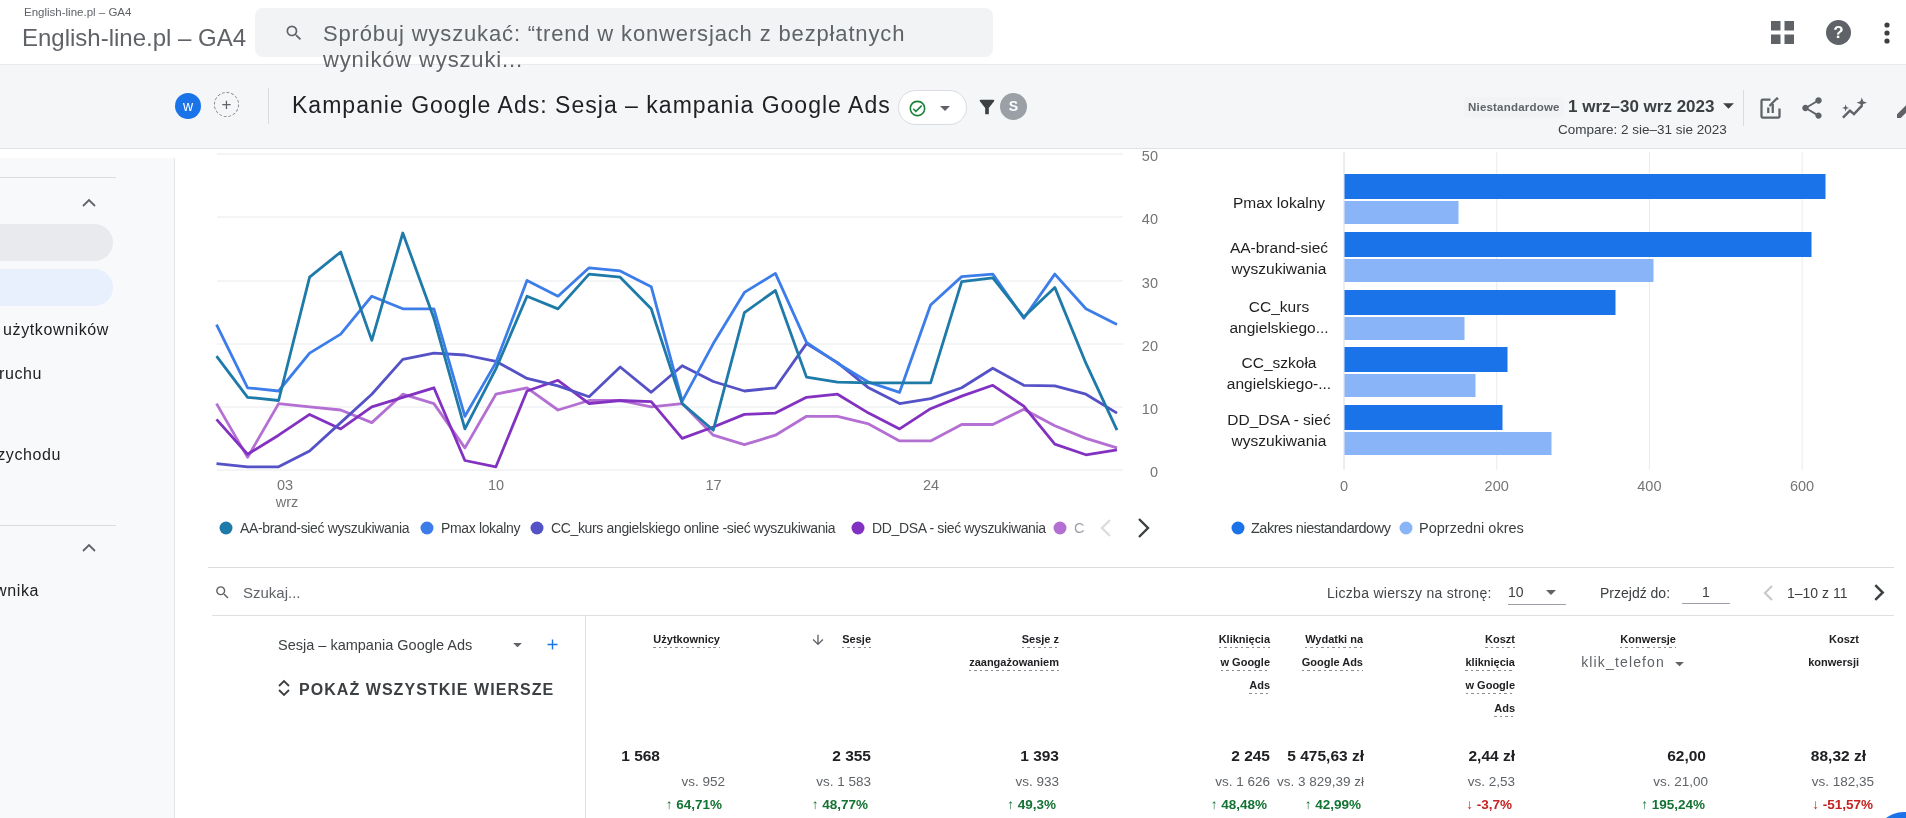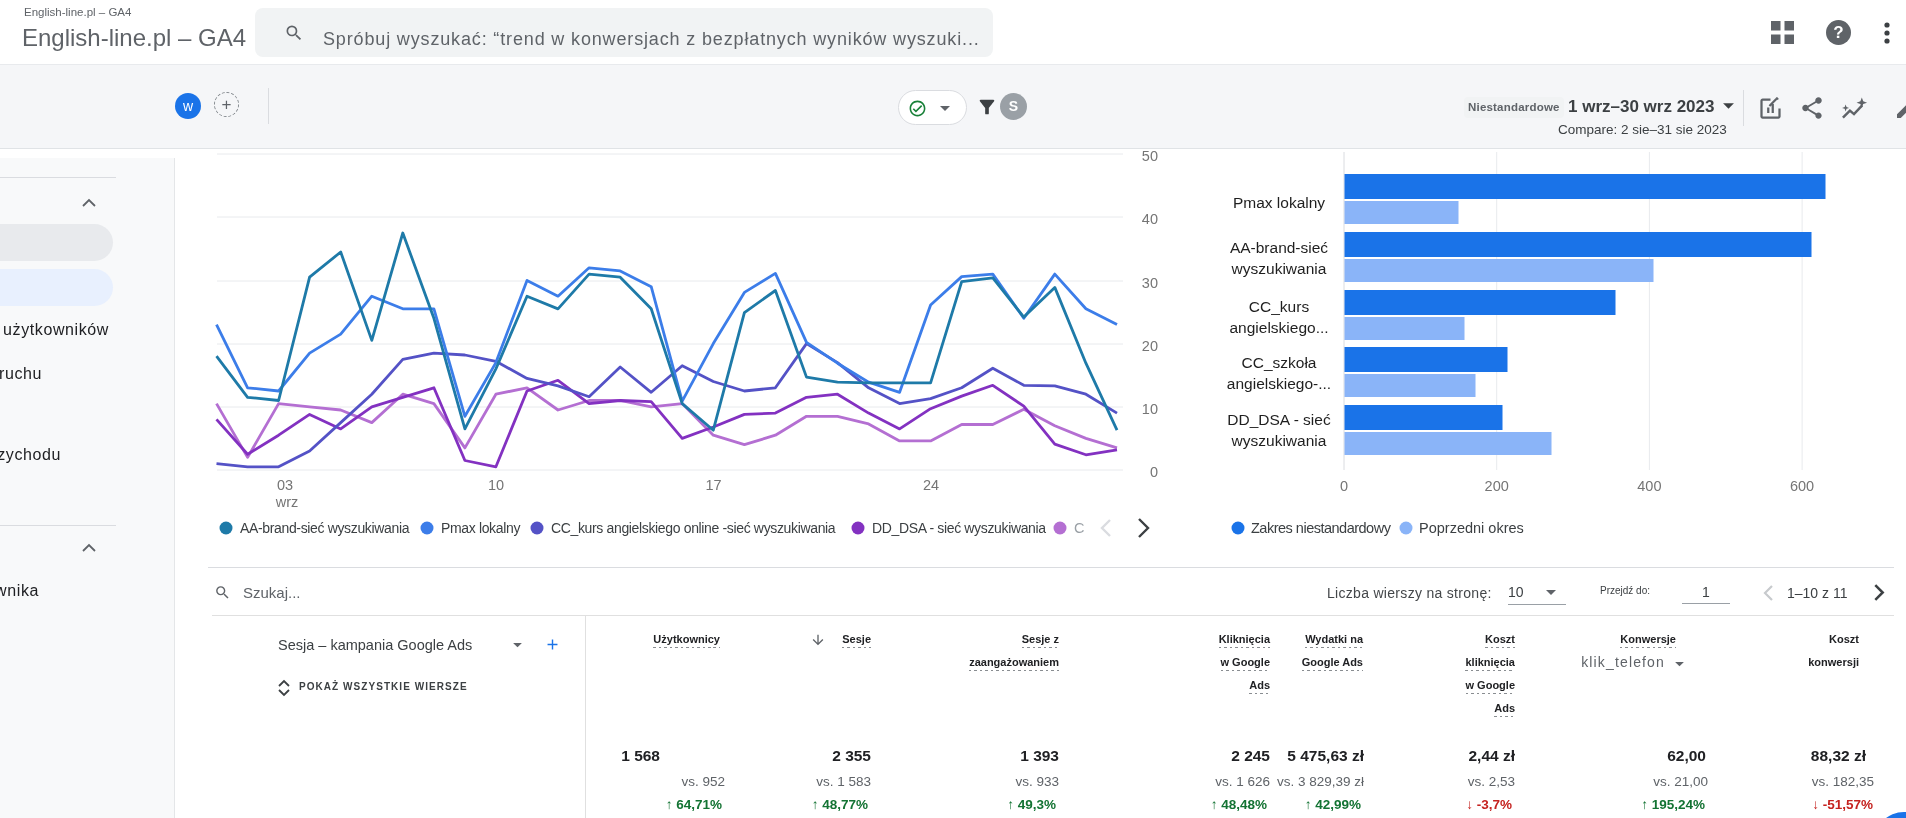--- a/index.html
+++ b/index.html
@@ -8,21 +8,21 @@
   .abs { position:absolute; }
   #page { position:relative; width:1906px; height:818px; overflow:hidden;text-decoration:underline; }
 
   
   #topbar { position:absolute; left:0; top:0; width:1906px; height:65px; background:#fff;
     border-bottom:1px solid #e8eaed; z-index:5; }
   .tb-small { position:absolute; left:24px; top:6px; font-size:11.5px; color:#5f6368; }
   .tb-big   { position:absolute; left:22px; top:24px; font-size:24px; color:#5f6368; }
   #searchpill { position:absolute; left:255px; top:8px; width:738px; height:49px;
     background:#f1f3f4; border-radius:8px; }
-  #searchpill .ph { position:absolute; left:68px; top:21px; font-size:18px; color:#5f6368; letter-spacing:0.85px; }
+  #searchpill .ph { position:absolute; left:68px; top:13px; font-size:22px; color:#5f6368; letter-spacing:0.85px; }
   
   #band { position:absolute; left:0; top:65px; width:1906px; height:84px; background:#f5f6f8;
     border-bottom:1px solid #e0e3e6; z-index:4; }
   .wavatar { position:absolute; left:175px; top:93px; width:26px; height:26px; border-radius:50%;
     background:#1a73e8; color:#fff; font-size:14px; text-align:center; line-height:26px; }
   .plus-circ { position:absolute; left:214px; top:92px; width:25px; height:25px; border-radius:50%;
     border:1.5px dashed #80868b; color:#5f6368; font-size:17px; text-align:center; line-height:23px; }
   .vdiv { position:absolute; width:1px; background:#dadce0; }
   .rtitle { position:absolute; left:292px; top:92px; font-size:23px; color:#202124; letter-spacing:1.02px; }
   .pillok { position:absolute; left:898px; top:90px; width:69px; height:35px; border:1px solid #dadce0;
@@ -79,20 +79,21 @@
       <circle cx="3" cy="3" r="2.6"></circle>
         <circle cx="3" cy="11" r="2.6"></circle>
         <circle cx="3" cy="19" r="2.6"></circle>
     </svg>
   </div>
 
   <div id="band"></div>
   <div class="wavatar" style="z-index:6">w</div>
   <div class="plus-circ" style="z-index:6">+</div>
   <div class="vdiv" style="left:268px;top:88px;height:36px;z-index:6"></div>
+  <div class="rtitle" style="z-index:6">Kampanie Google Ads: Sesja – kampania Google Ads</div>
   <div class="pillok" style="z-index:6">
     <svg class="abs" style="left:9px;top:8px" width="19" height="19" viewBox="0 0 24 24" fill="#188038">
         <path d="M12 2C6.48 2 2 6.48 2 12s4.48 10 10 10 10-4.48 10-10S17.52 2 12 2zm0 18c-4.41 0-8-3.59-8-8s3.59-8 8-8 8 3.59 8 8-3.59 8-8 8zm4.59-12.42L10 14.17l-2.59-2.58L6 13l4 4 8-8z"></path>
       </svg>
     <svg class="abs" style="left:40px;top:14px" width="12" height="8" viewBox="0 0 12 8" fill="#5f6368">
         <path d="M1 1l5 5 5-5z"></path>
       </svg>
   </div>
   <div class="abs" style="z-index:6;left:976px;top:96px">
     <svg width="22" height="22" viewBox="0 0 24 24" fill="#3c4043">
@@ -214,42 +215,42 @@
   <div class="h-line" style="left:212px;top:615px;width:1682px;background:#e0e0e0"></div>
   <svg class="abs" style="left:214px;top:584px" width="17" height="17" viewBox="0 0 24 24" fill="#5f6368">
       <path d="M15.5 14h-.79l-.28-.27A6.47 6.47 0 0 0 16 9.5 6.5 6.5 0 1 0 9.5 16c1.61 0 3.09-.59 4.23-1.57l.27.28v.79l5 4.99L20.49 19l-4.99-5zm-6 0C7.01 14 5 11.99 5 9.5S7.01 5 9.5 5 14 7.01 14 9.5 11.99 14 9.5 14z"></path>
     </svg>
   <div class="abs" style="left:243px;top:584px;font-size:15px;color:#5f6368">Szukaj...</div>
   <div class="abs" style="left:1327px;top:585px;font-size:14px;letter-spacing:0.3px;color:#44474a">Liczba wierszy na stronę:</div>
   <div class="abs" style="left:1508px;top:584px;width:58px;font-size:14px;color:#3c4043;border-bottom:1px solid #9aa0a6;padding-bottom:4px;">10</div>
   <svg class="abs" style="left:1545px;top:589px" width="12" height="8" viewBox="0 0 12 8" fill="#5f6368">
       <path d="M1 1l5 5 5-5z"></path>
     </svg>
-  <div class="abs" style="left:1600px;top:585px;font-size:10px;color:#3c4043">Przejdź do:</div>
+  <div class="abs" style="left:1600px;top:585px;font-size:14px;color:#3c4043">Przejdź do:</div>
   <div class="abs" style="left:1682px;top:584px;width:48px;font-size:14px;color:#3c4043;border-bottom:1px solid #9aa0a6;padding-bottom:3px;text-align:center;">1</div>
   <svg class="abs" style="left:1762px;top:584px" width="13" height="18" viewBox="0 0 13 18" fill="none" stroke="#c7cacd" stroke-width="2.2">
       <path d="M10 2 L3 9 l7 7"></path>
     </svg>
   <div class="abs" style="left:1787px;top:585px;font-size:14px;color:#3c4043">1–10 z 11</div>
   <svg class="abs" style="left:1872px;top:583px" width="14" height="19" viewBox="0 0 13 18" fill="none" stroke="#3c4043" stroke-width="2.4">
       <path d="M3 2 l7 7 -7 7"></path>
     </svg>
   <div class="vdiv" style="left:585px;top:616px;height:202px;background:#e0e0e0"></div>
   <div class="abs" style="left:278px;top:637px;font-size:14.5px;color:#3c4043">Sesja – kampania Google Ads</div>
   <svg class="abs" style="left:512px;top:642px" width="11" height="7" viewBox="0 0 12 8" fill="#5f6368">
       <path d="M1 1l5 5 5-5z"></path>
     </svg>
   <svg class="abs" style="left:544px;top:636px" width="17" height="17" viewBox="0 0 24 24" fill="#1a73e8">
       <path d="M11 5h2v6h6v2h-6v6h-2v-6H5v-2h6z"></path>
     </svg>
   <svg class="abs" style="left:277px;top:679px" width="14" height="18" viewBox="0 0 14 18" fill="none" stroke="#3c4043" stroke-width="1.8">
       <path d="M2 7l5-5 5 5"></path>
       <path d="M2 11l5 5 5-5"></path>
     </svg>
-  <div class="abs" style="left:299px;top:681px;font-size:10px;font-weight:bold;color:#3c4043;letter-spacing:1.05px;text-align:center;">POKAŻ WSZYSTKIE WIERSZE</div>
+  <div class="abs" style="left:299px;top:681px;font-size:16px;font-weight:bold;color:#3c4043;letter-spacing:1.05px;text-align:center;">POKAŻ WSZYSTKIE WIERSZE</div>
   <div class="thead" style="right:1186px;top:628px"><span>Użytkownicy</span></div>
   <svg class="abs" style="left:810px;top:632px" width="16" height="16" viewBox="0 0 24 24" fill="#5f6368">
       <path d="M11 4h2v12.17l5.59-5.58L20 12l-8 8-8-8 1.41-1.41L11 16.17z"></path>
     </svg>
     <div class="thead" style="right:1035px;top:628px"><span>Sesje</span></div>
   <div class="thead" style="right:847px;top:628px"><span>Sesje z</span></div>
   <div class="thead" style="right:847px;top:651px"><span>zaangażowaniem</span></div>
   <div class="thead" style="right:636px;top:628px"><span>Kliknięcia</span></div>
   <div class="thead" style="right:636px;top:651px"><span>w Google</span></div>
   <div class="thead" style="right:636px;top:674px"><span>Ads</span></div>

